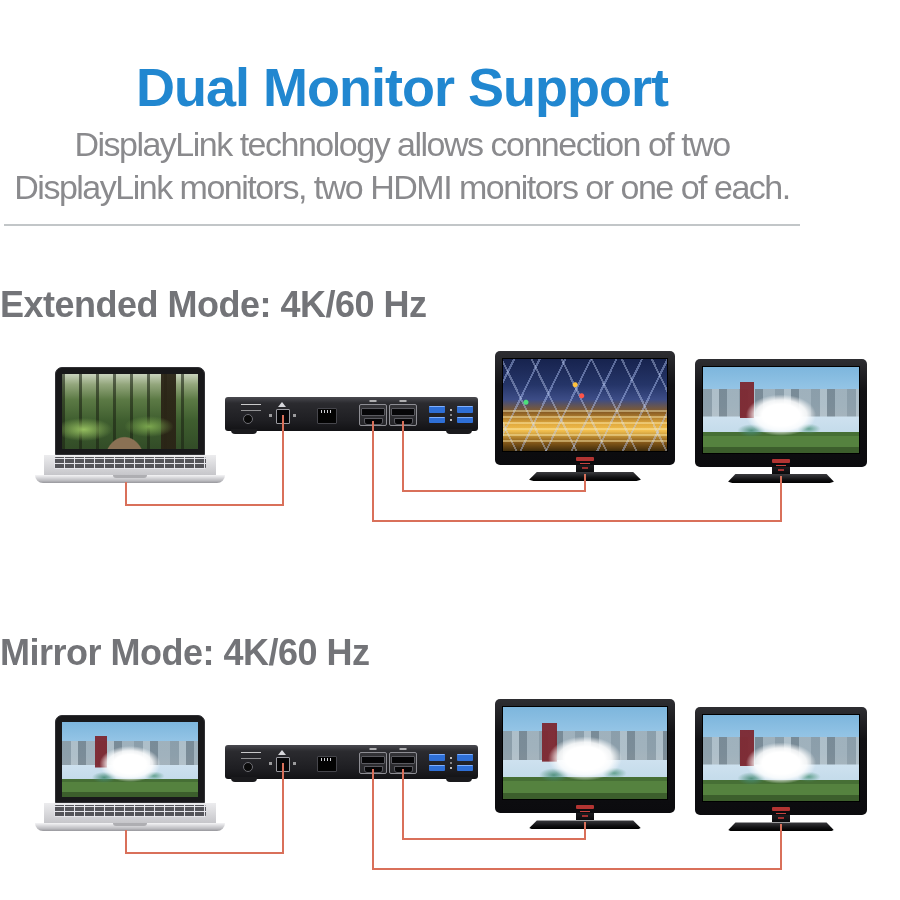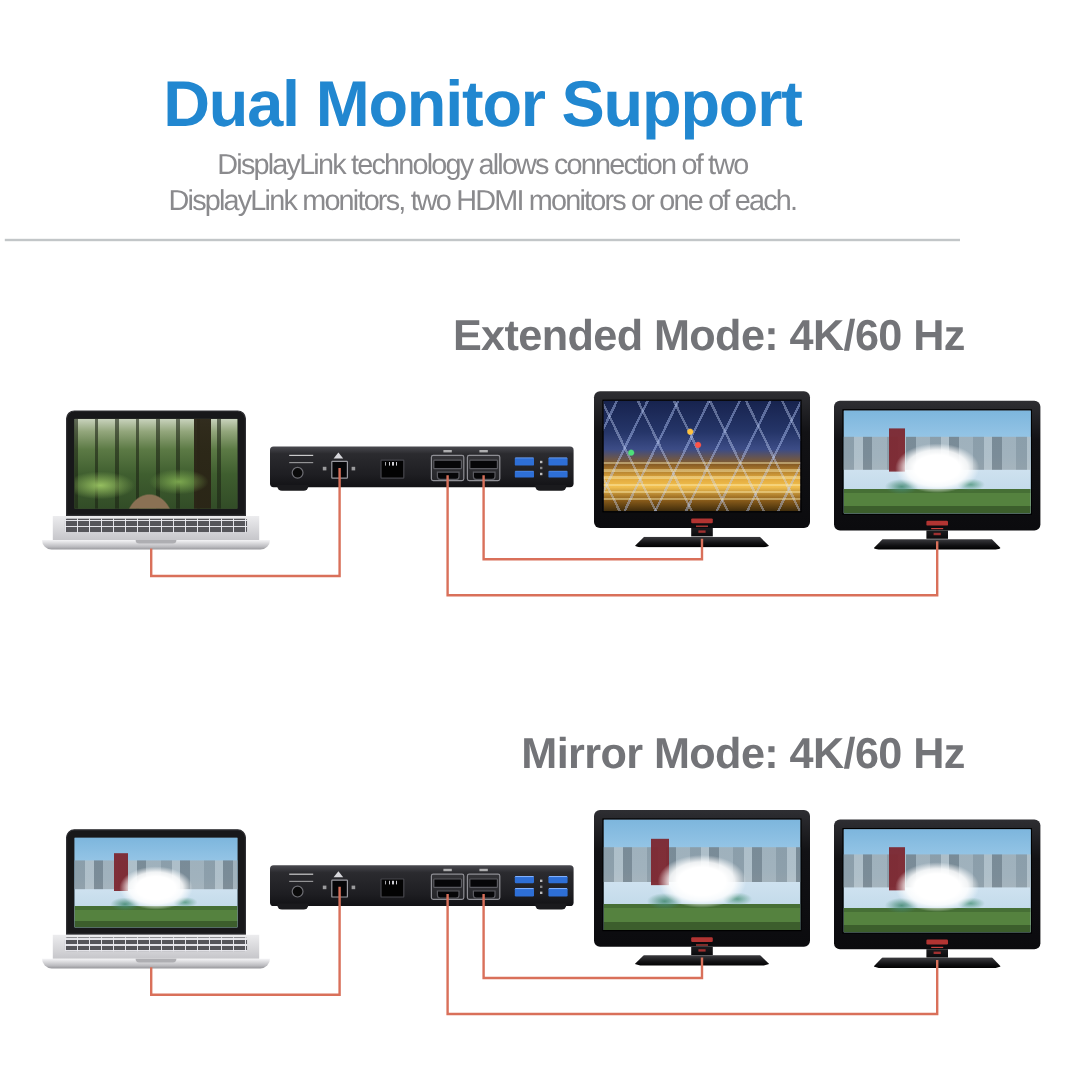--- a/index.html
+++ b/index.html
@@ -2,27 +2,27 @@
 <html><head>
 <meta charset="utf-8">
 <style>
   html,body{margin:0;padding:0;background:#fff;}
   body{width:900px;height:900px;overflow:hidden;font-family:"Liberation Sans",sans-serif;}
   .page{position:relative;width:804px;height:900px;background:#fff;margin-top:28px;}
 
   
   header{text-align:center;padding-top:30px;}
   .title{margin:0;font-size:54px;font-weight:700;color:#2187d0;letter-spacing:-1px;line-height:1.1;}
-  .subtitle{margin:6px auto 0;font-size:24px;color:#8a8a8d;letter-spacing:-1.5px;line-height:1.24;font-weight:400;}
+  .subtitle{margin:6px auto 0;font-size:34px;color:#8a8a8d;letter-spacing:-1.5px;line-height:1.24;font-weight:400;}
   .divider{border:none;border-top:2px solid #c2c6c8;margin:16px 4px 0;}
 
   
-  .mode-heading{text-align:right;font-size:36px;font-weight:700;color:#737478;letter-spacing:-0.5px;margin:0;line-height:1.15;}
+  .mode-heading{text-align:left;font-size:36px;font-weight:700;color:#737478;letter-spacing:-0.5px;margin:0;line-height:1.15;}
   #section-extended .mode-heading{margin-top:58px;}
-  #section-mirror .mode-heading{margin-top:66px;padding-left:32px;}
+  #section-mirror .mode-heading{margin-top:66px;}
   .diagram{position:relative;width:900px;height:215px;margin-top:26px;}
 
   
   .laptop{position:absolute;left:35px;top:16px;width:190px;}
   .l-lid{width:150px;margin:0 auto;height:88px;background:#18181a;border:1px solid #303034;border-radius:7px 7px 0 0;position:relative;box-sizing:border-box;}
   .l-screen{position:absolute;left:6px;right:6px;top:6px;bottom:5px;overflow:hidden;}
   .l-deck{width:172px;margin:0 auto;height:20px;background:linear-gradient(180deg,#ececee,#c6c6ca);position:relative;}
   .l-kb{position:absolute;left:10px;right:10px;top:2px;height:12px;border-radius:2px;background-color:#55555a;
         background-image:repeating-linear-gradient(90deg,rgba(235,235,240,.95) 0 1px,rgba(235,235,240,0) 1px 10px),
                          repeating-linear-gradient(0deg,rgba(235,235,240,.95) 0 1px,rgba(235,235,240,0) 1px 5px);}

